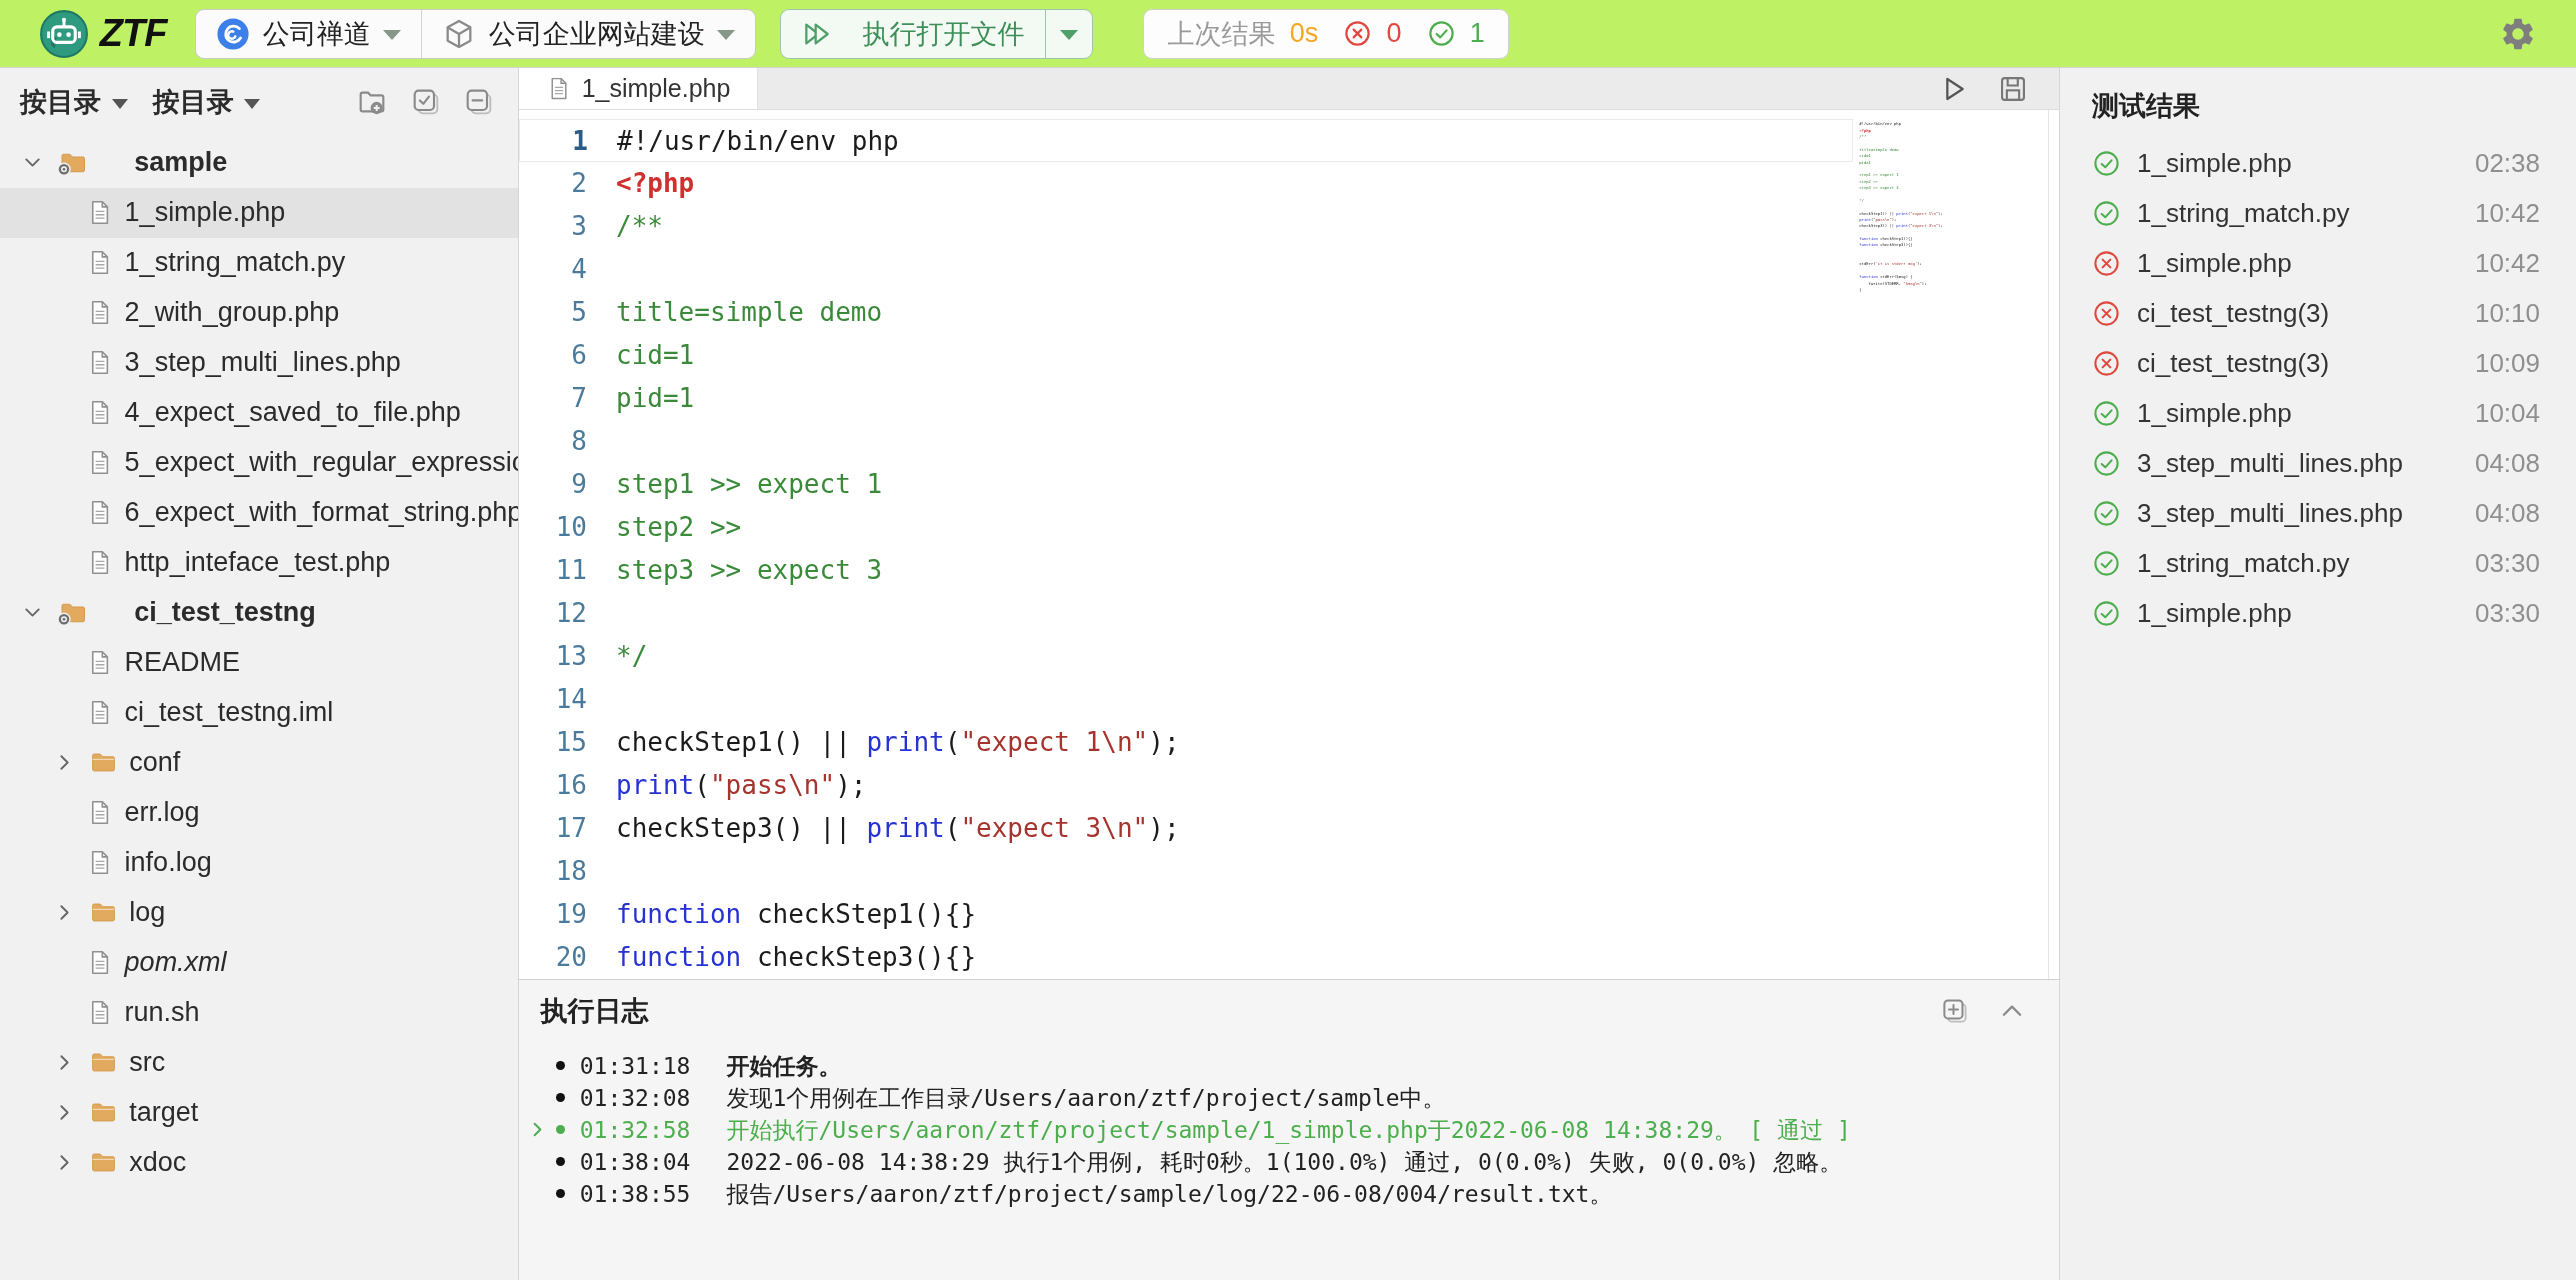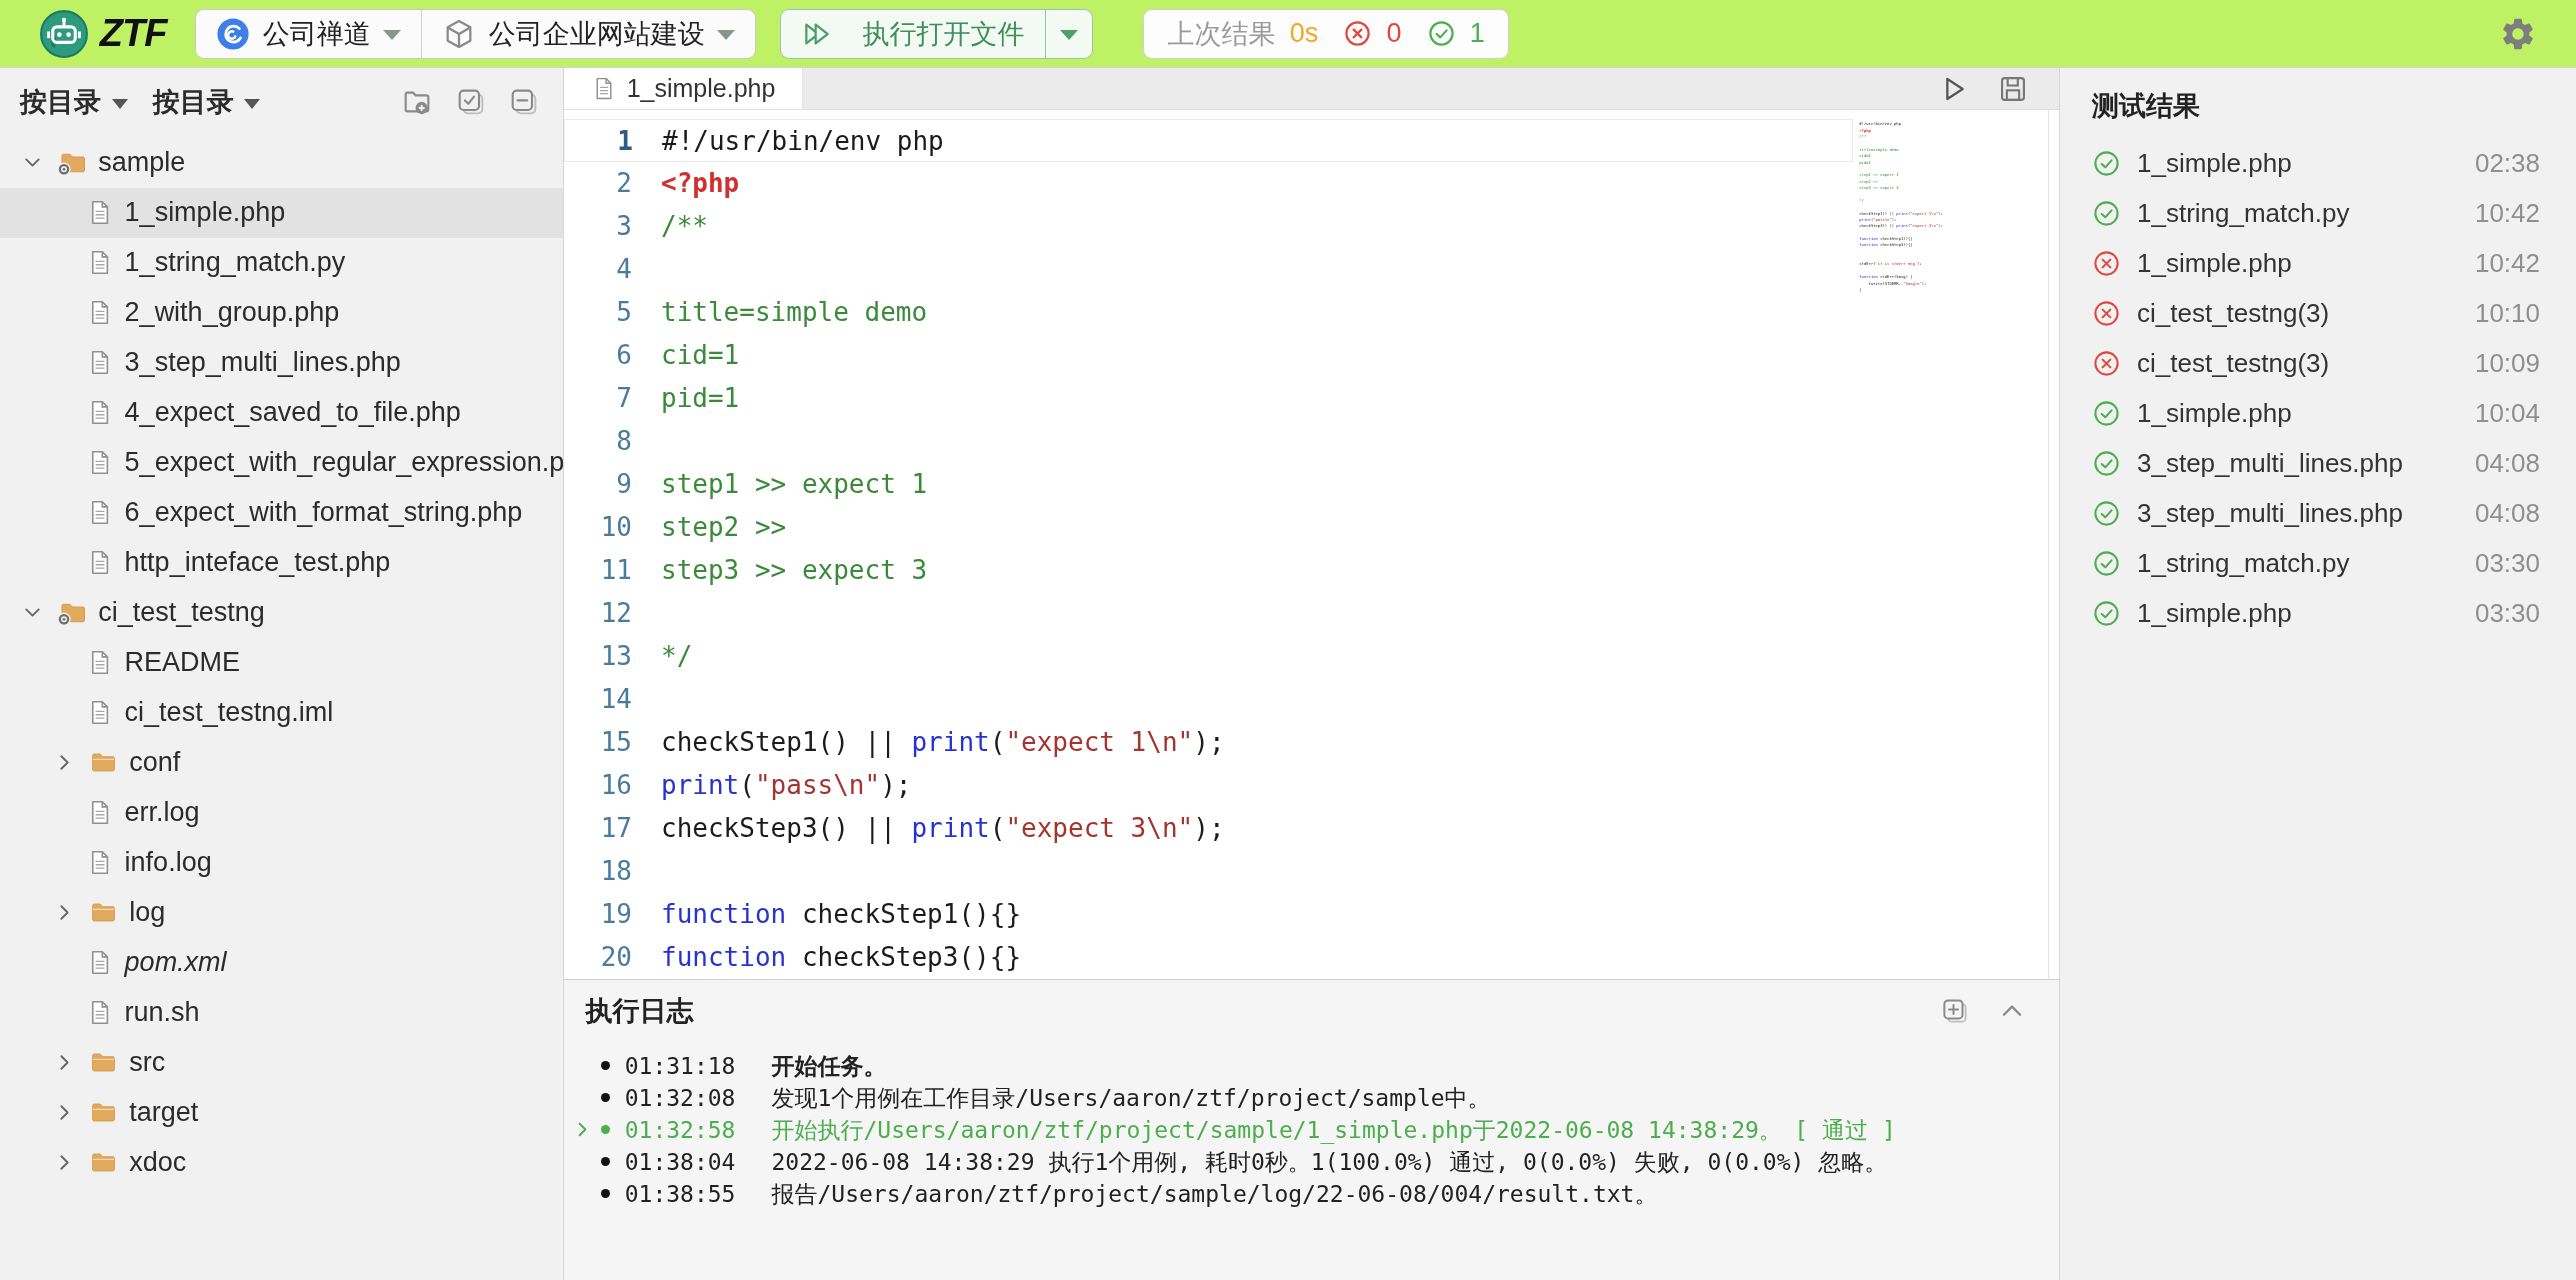--- a/index.html
+++ b/index.html
@@ -28,34 +28,34 @@
     border:0.9px solid #d0d0d0; border-radius:9px; padding:0 23px; gap:14.3px; font-size:27px; margin-left:36px; }
   .rs-label { color:#9a9a9a; }
   .rs-duration { color:var(--c-warn); }
   .rs-num-fail { color:var(--c-fail); }
   .rs-num-pass { color:var(--c-pass); }
   .rs-ico { margin-left:10.7px; }
   .spacer { flex:1; }
 
   
   .main { display:flex; height:1212px; }
-  .sidebar { width:564px; background:#f1f1f1; border-right:0.9px solid #d6d6d6; overflow:hidden; }
+  .sidebar { width:519px; background:#f1f1f1; border-right:0.9px solid #d6d6d6; overflow:hidden; }
   .center { flex:1; display:flex; flex-direction:column; min-width:0; }
   .rightpanel { width:517px; background:#f1f1f1; border-left:0.9px solid #d6d6d6; overflow:hidden; }
 
   
   .side-header { display:flex; align-items:center; padding:16px 23px 12.5px 20px; gap:9px; }
   .filter { display:flex; align-items:center; gap:10.7px; font-size:27px; font-weight:bold; color:#2b2b2b; margin-right:16px; }
   .filter .caret { border-left-width:8px; border-right-width:8px; border-top-width:10px; border-top-color:#555; }
   .side-tools { margin-left:auto; display:flex; align-items:center; gap:21.5px; }
   .tree { padding-top:5.4px; }
   .tree-row { display:flex; align-items:center; height:50px; gap:11.6px; cursor:default; }
   .tree-row.selected { background:#e2e2e2; }
   .tree-label { font-size:27px; color:#2b2b2b; white-space:nowrap; }
-  .tree-row.root .tree-label { font-weight:normal; }
+  .tree-row.root .tree-label { font-weight:bold;margin-left:36px; }
 
   
   .tabbar { height:42px; background:#ebebeb; border-bottom:0.9px solid #dedede;
     display:flex; align-items:stretch; }
   .tab { display:flex; align-items:center; gap:10.7px; padding:0 27px; background:#ffffff;
     border-right:0.9px solid #e2e2e2; font-size:25px; color:#333; min-width:237px; }
   .tab-actions { margin-left:auto; display:flex; align-items:center; gap:27px; padding-right:30px; }
   .editor { position:relative; flex:1; background:#ffffff; overflow:hidden; padding-top:9px; }
   .code-line { display:flex; height:43px; line-height:43px;
     font-family:"DejaVu Sans Mono",monospace; font-size:26px; white-space:pre; }

